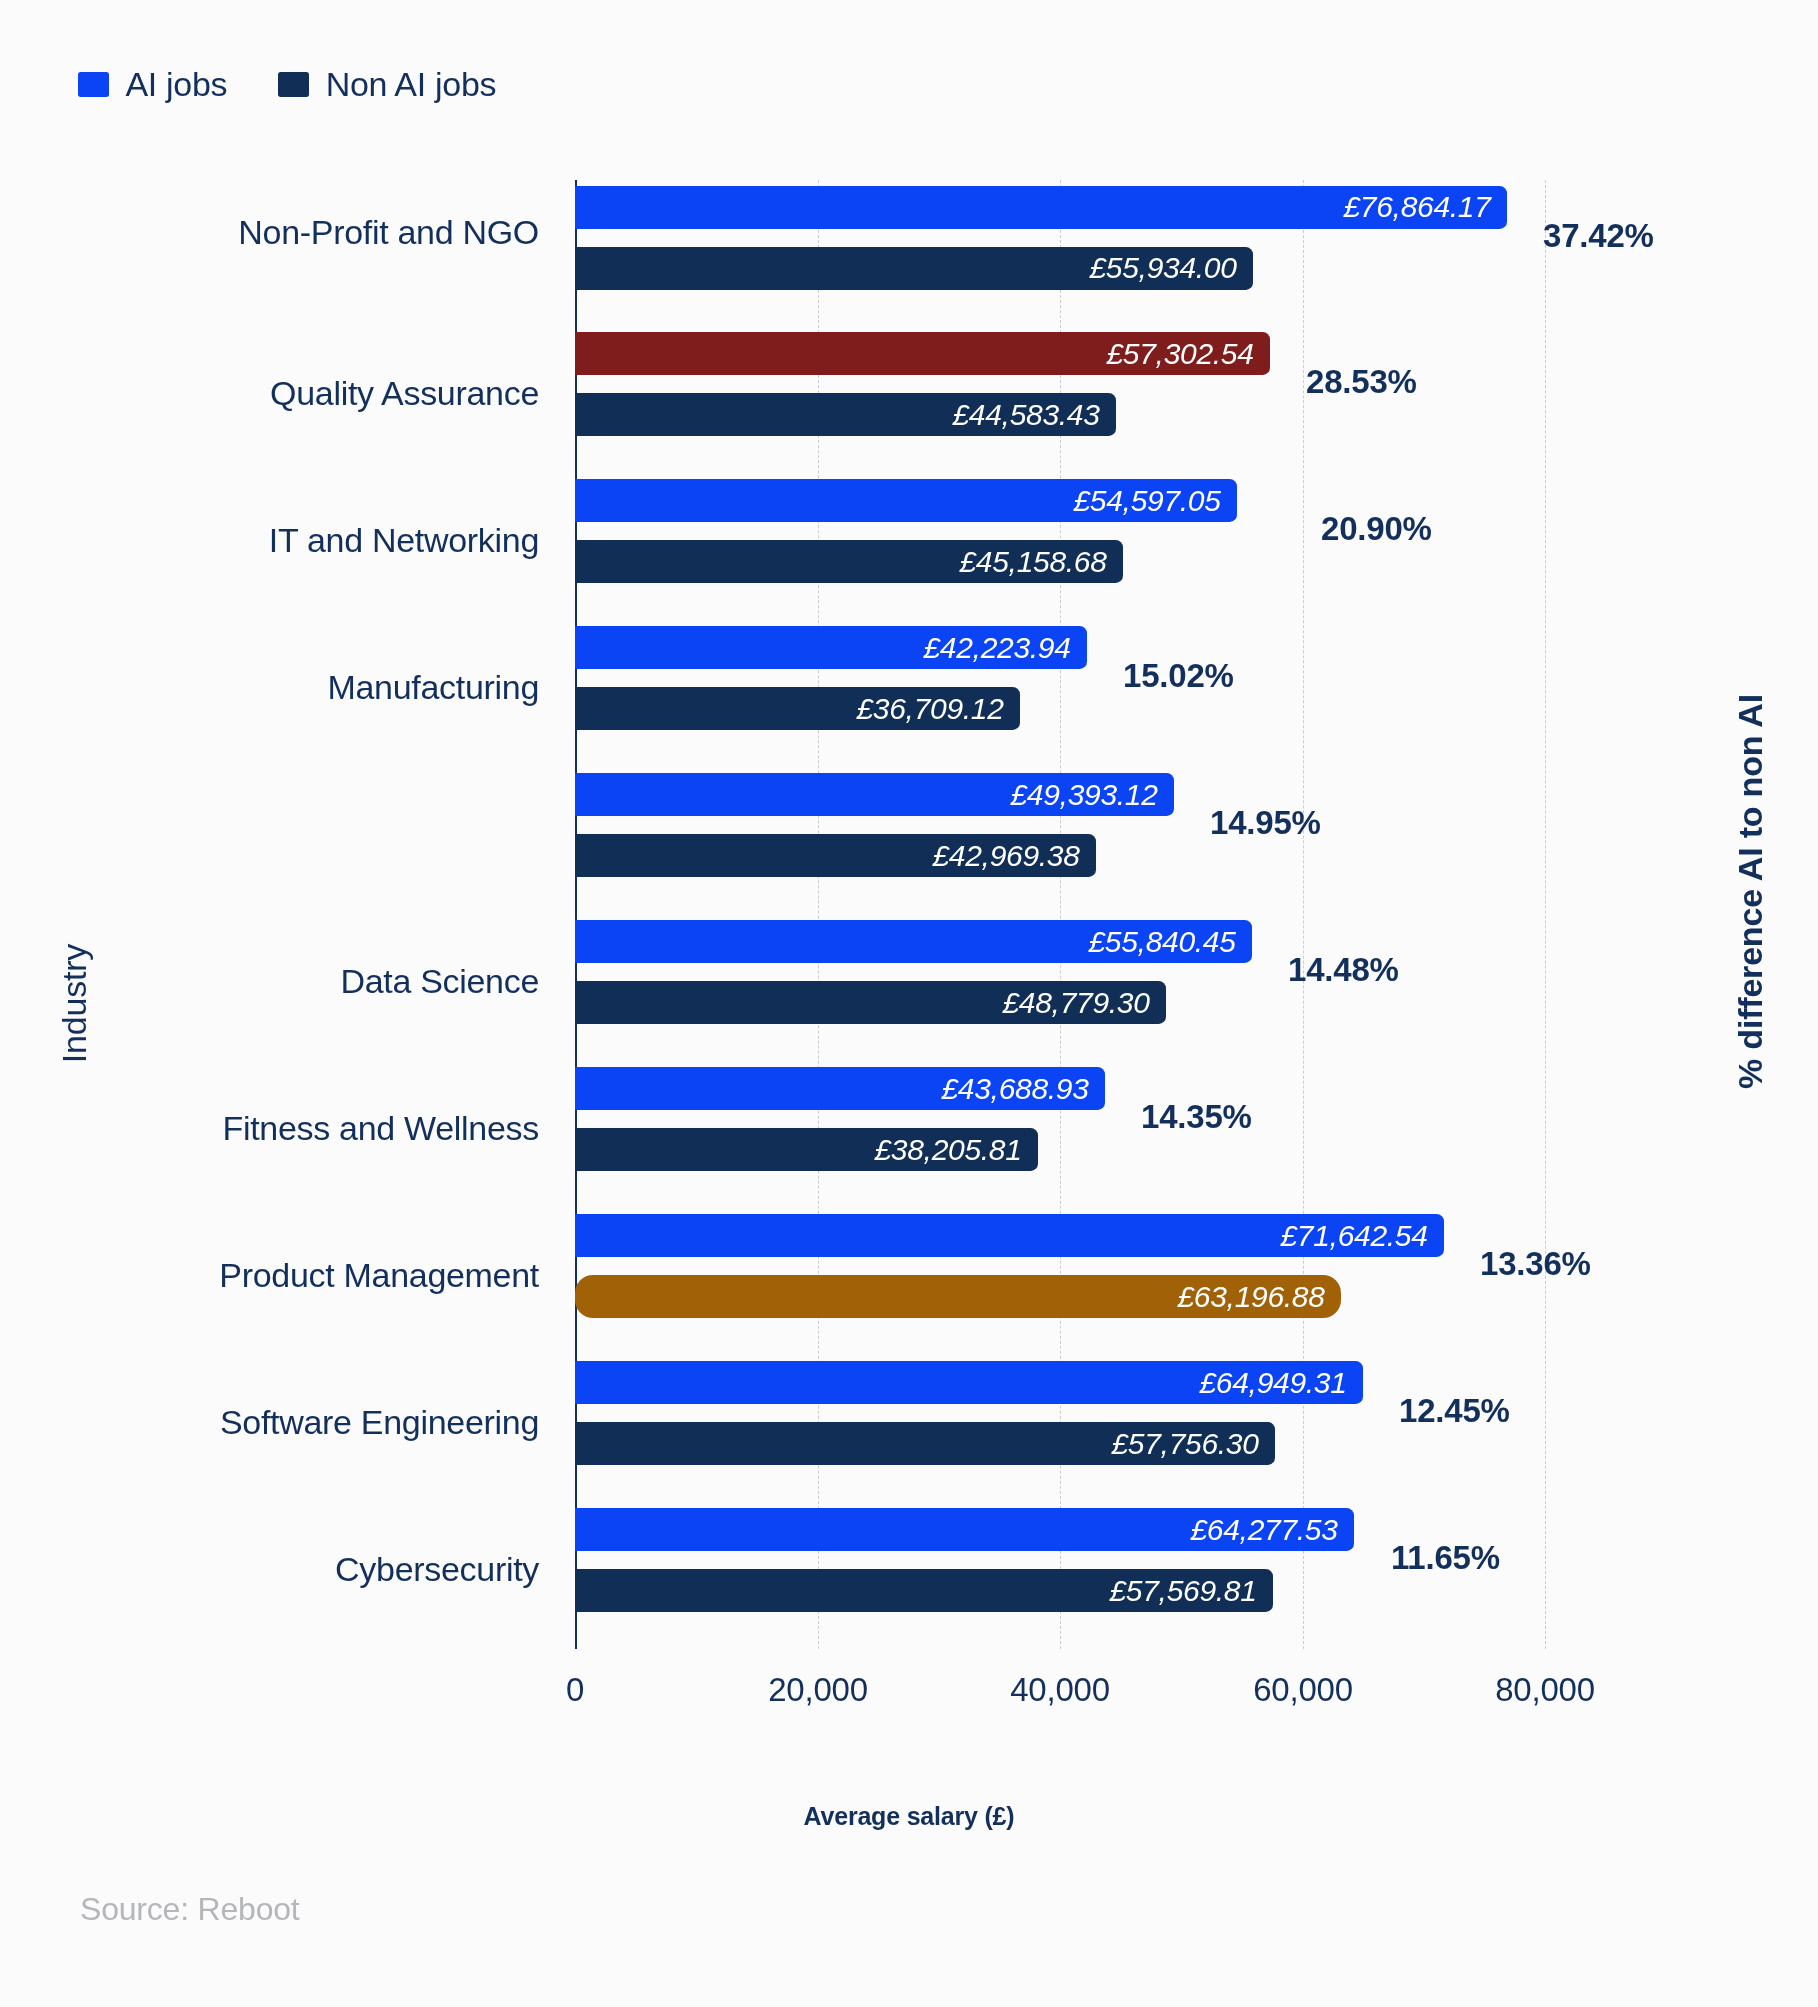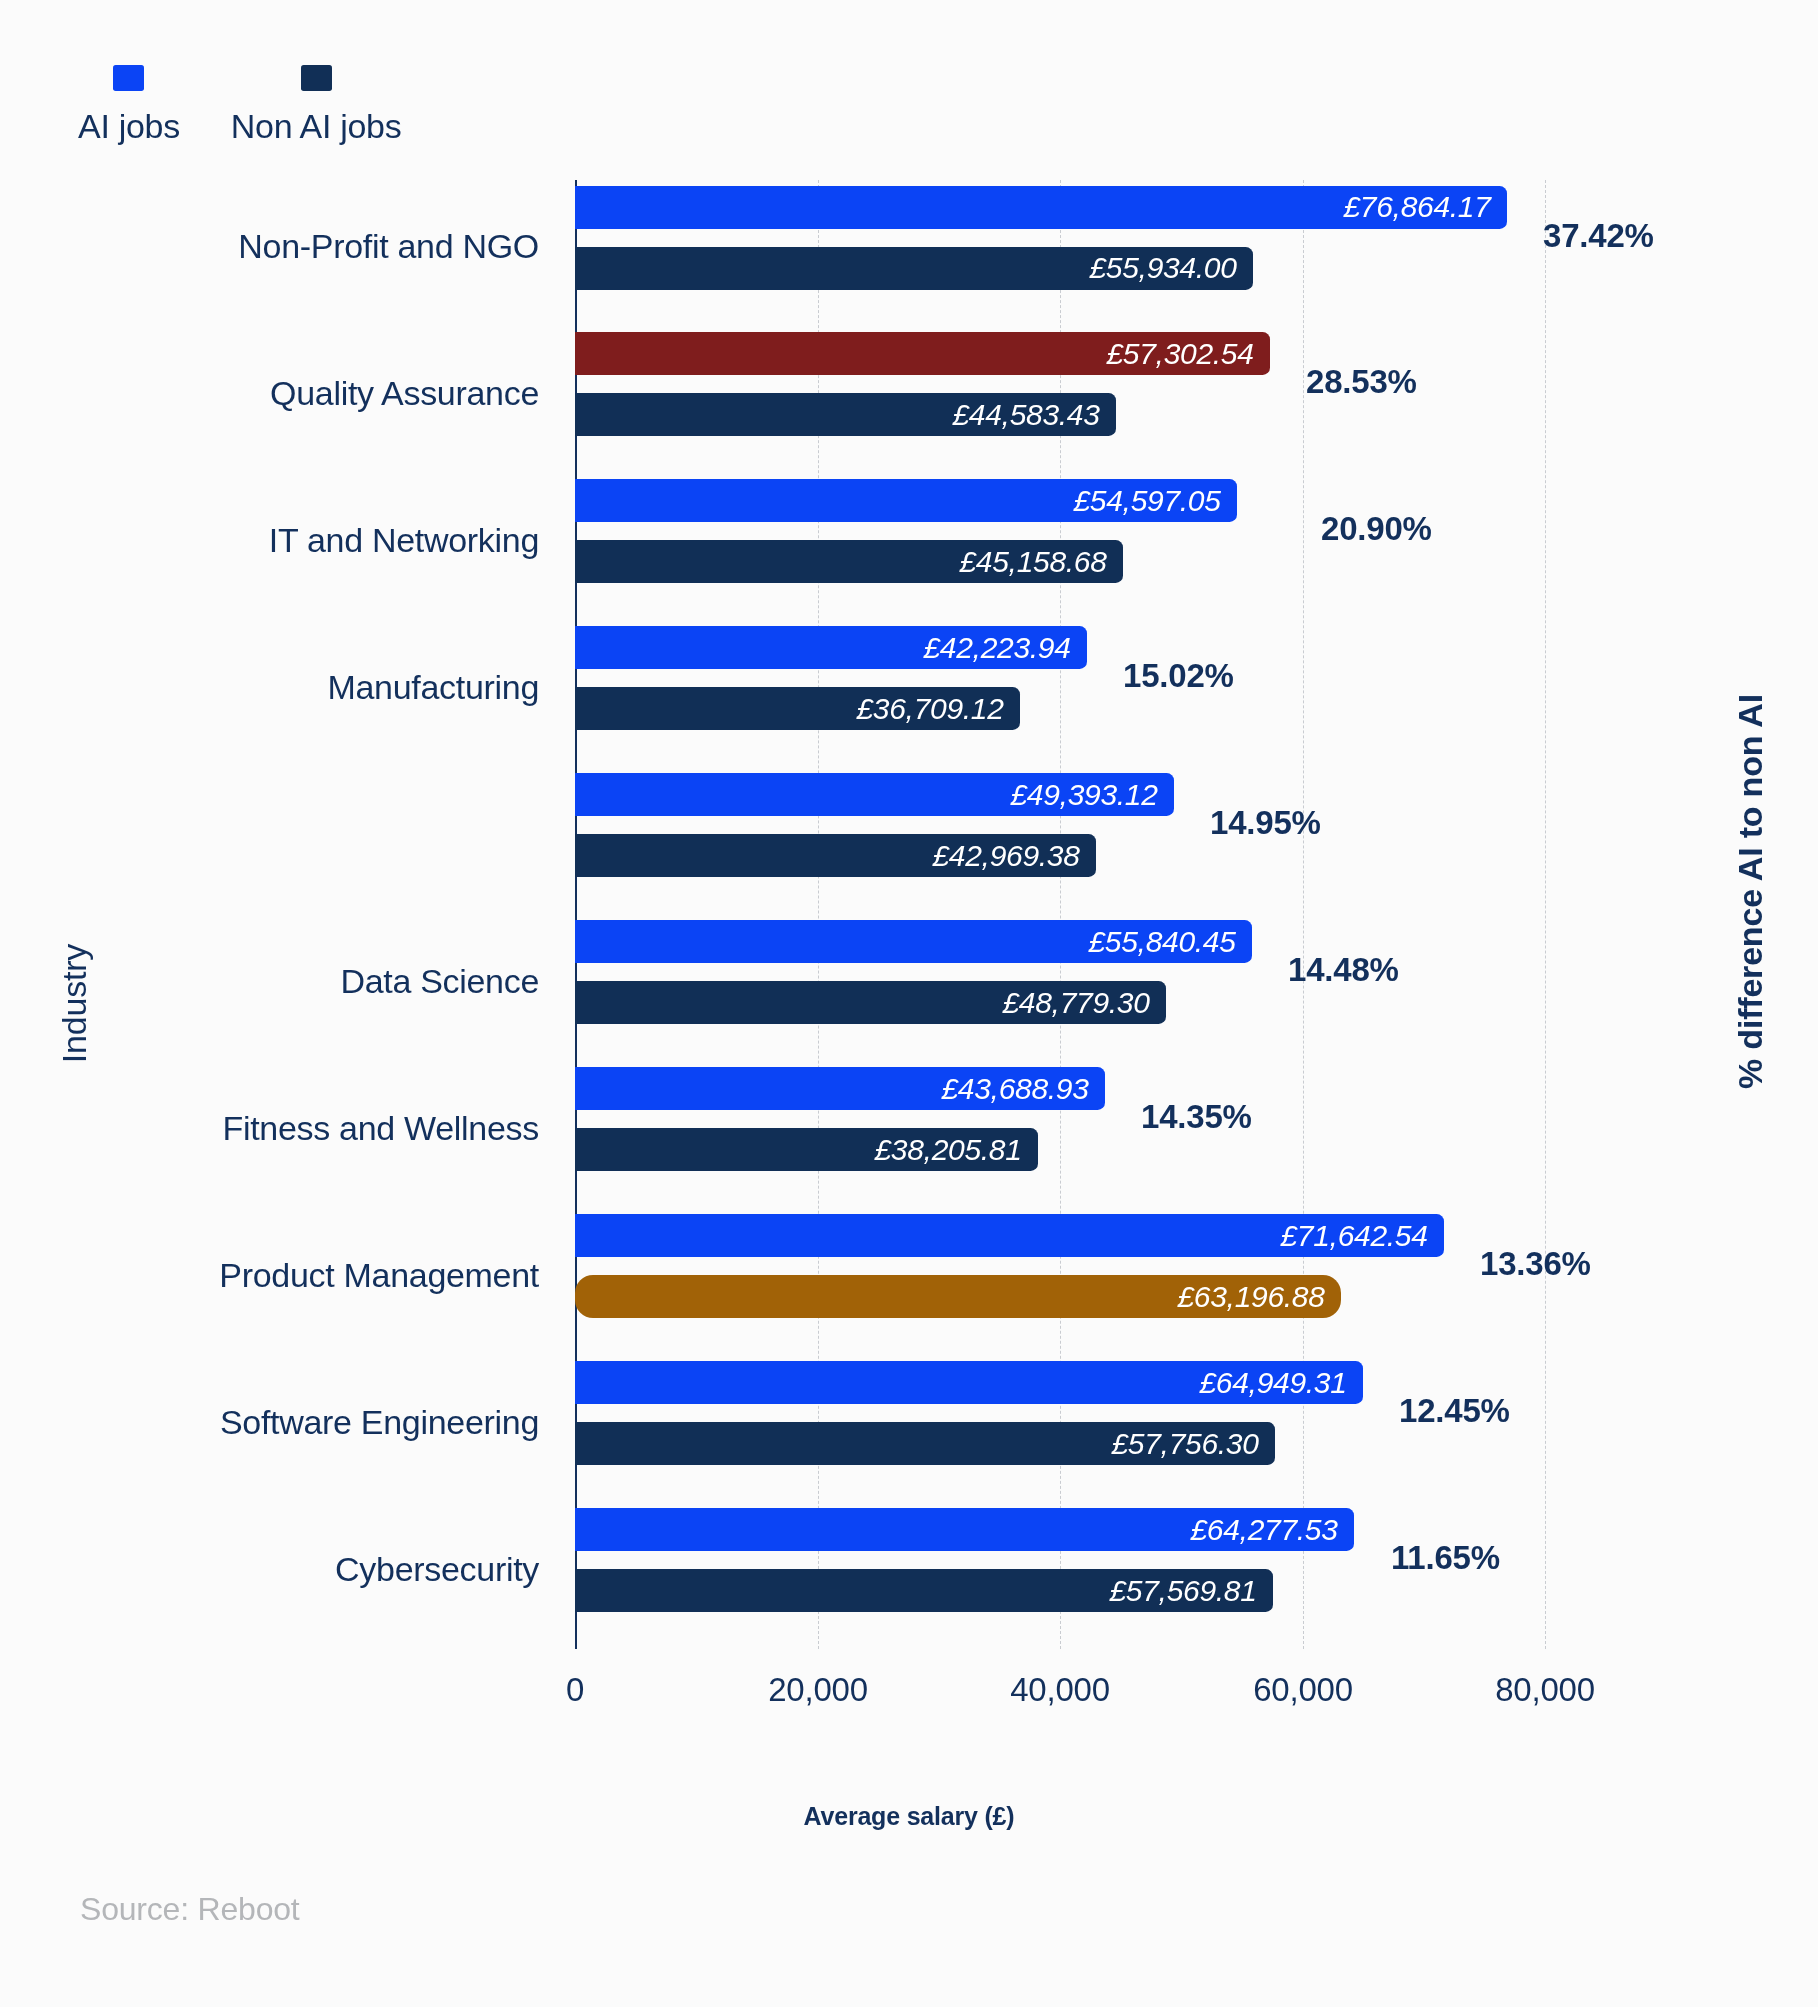--- a/index.html
+++ b/index.html
@@ -25,21 +25,20 @@
     left: 78px;
     top: 65px;
     display: flex;
     align-items: center;
     gap: 51px;
   }
   .legend-item {
     display: flex;
     align-items: center;
     gap: 16.4px;
-    flex-direction: column;
   }
   .legend-swatch {
     width: 31px;
     height: 25.5px;
     border-radius: 2.7px;
     flex: none;
   }
   .legend-label {
     font-size: 34px;
     color: #13305c;
@@ -233,21 +232,21 @@
 
   <div class="axis-title-y">
     <span>Industry</span>
   </div>
 
   <div class="axis-title-right">
     <span>% difference AI to non AI</span>
   </div>
 
   <div class="cats" id="cats">
-      <div class="cat" style="top: 45px;">
+      <div class="cat" style="top: 31px;">
         <div>Non-Profit and NGO</div>
       </div>
       <div class="cat" style="top: 192px;">
         <div>Quality Assurance</div>
       </div>
       <div class="cat" style="top: 339px;">
         <div>IT and Networking</div>
       </div>
       <div class="cat" style="top: 486px;">
         <div>Manufacturing</div>

